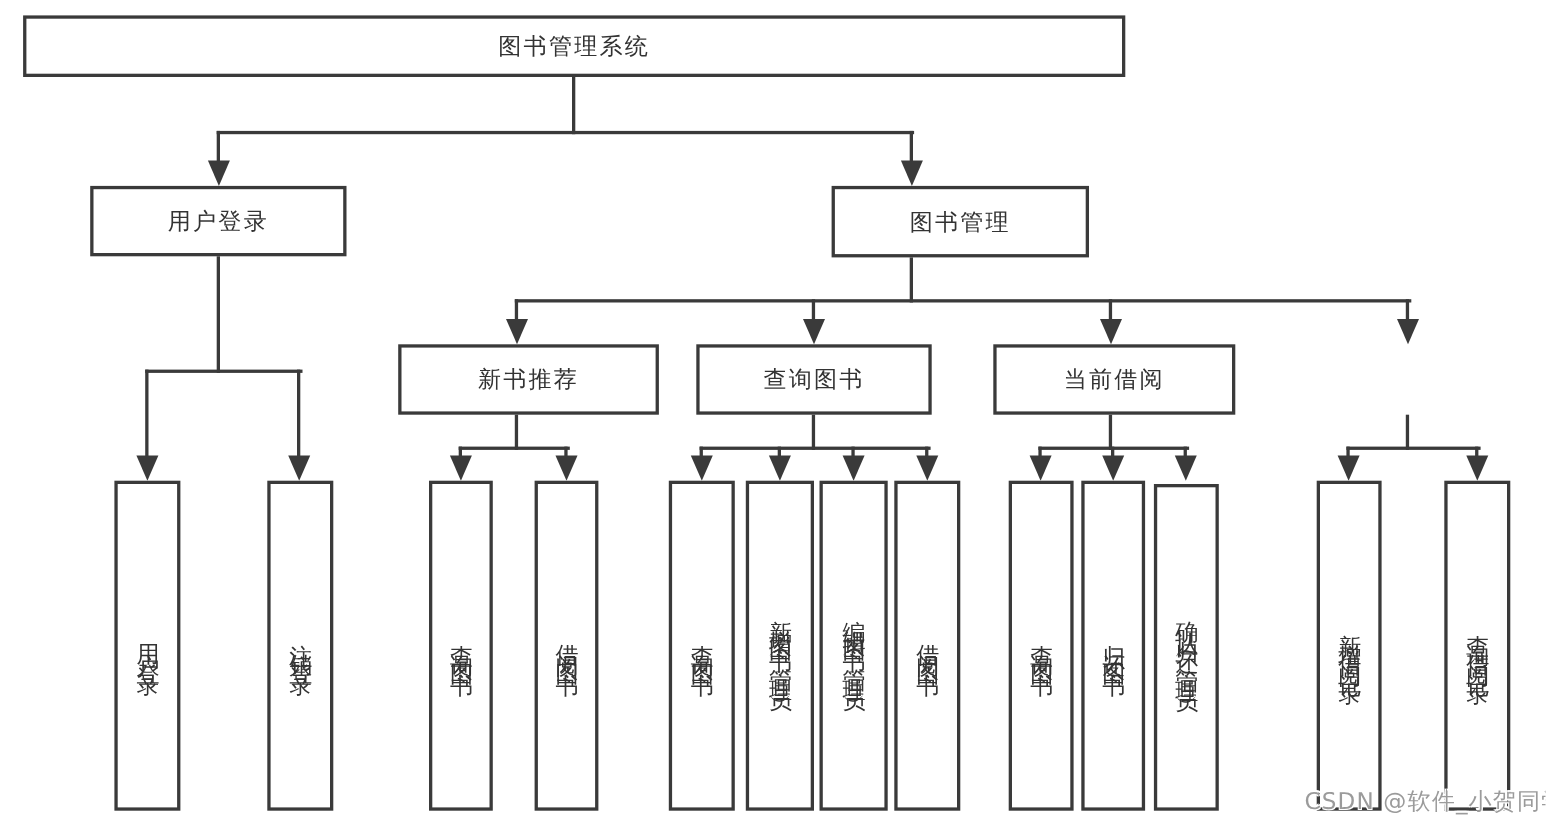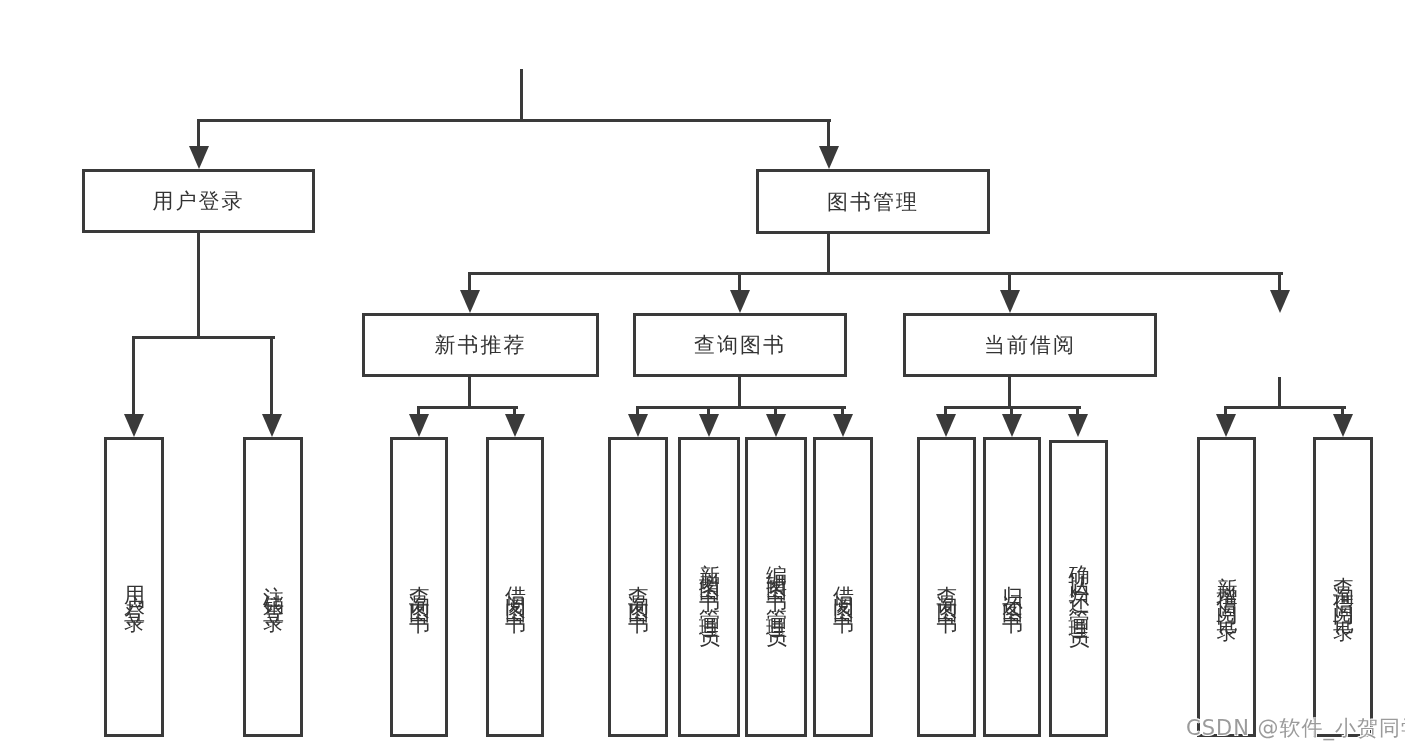--- a/index.html
+++ b/index.html
@@ -59,20 +59,23 @@
     white-space: nowrap;
     text-shadow: -1px -1px 0 #fff, 1px -1px 0 #fff, -1px 1px 0 #fff, 1px 1px 0 #fff;
     z-index: 5;
   }
 </style>
 </head>
 <body>
 
 <div id="canvas">
 
+  <div class="box" style="left:21px;top:14px;width:1002px;height:56px">
+    <span class="hlabel">图书管理系统</span>
+  </div>
 
   <div class="vline" style="left:520px;top:69px;height:53px"></div>
   <div class="hline" style="left:197px;top:119px;width:634px"></div>
   <div class="vline" style="left:197px;top:119px;height:30px"></div>
   <div class="arrow" style="left:189px;top:146px"></div>
   <div class="vline" style="left:827px;top:119px;height:30px"></div>
   <div class="arrow" style="left:819px;top:146px"></div>
 
   <div class="box" style="left:82px;top:169px;width:233px;height:64px">
     <span class="hlabel">用户登录</span>
@@ -98,21 +101,21 @@
   <div class="arrow" style="left:1000px;top:290px"></div>
   <div class="vline" style="left:1278px;top:272px;height:22px"></div>
   <div class="arrow" style="left:1270px;top:290px"></div>
 
   <div class="box" style="left:362px;top:313px;width:237px;height:64px">
     <span class="hlabel">新书推荐</span>
   </div>
   <div class="box" style="left:633px;top:313px;width:214px;height:64px">
     <span class="hlabel">查询图书</span>
   </div>
-  <div class="box" style="left:903px;top:313px;width:254px;height:64px">
+  <div class="box" style="left:903px;top:313px;width:220px;height:64px">
     <span class="hlabel">当前借阅</span>
   </div>
 
   <div class="vline" style="left:468px;top:377px;height:32px"></div>
   <div class="hline" style="left:417px;top:406px;width:101px"></div>
   <div class="vline" style="left:417px;top:406px;height:12px"></div>
   <div class="arrow" style="left:409px;top:414px"></div>
   <div class="vline" style="left:513px;top:406px;height:12px"></div>
   <div class="arrow" style="left:505px;top:414px"></div>
 

